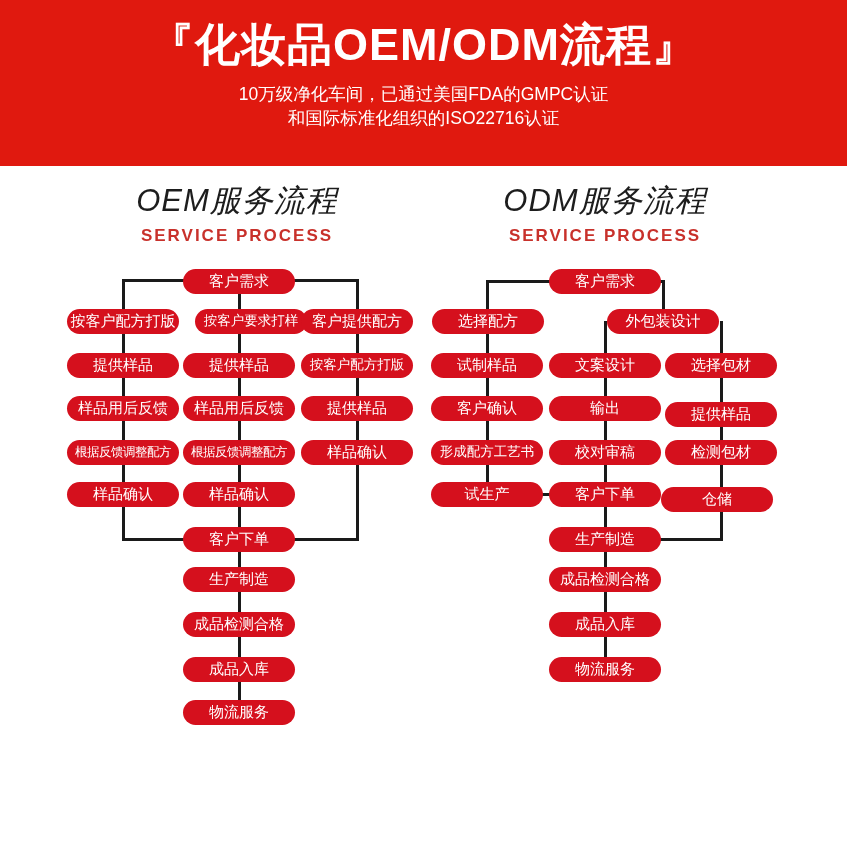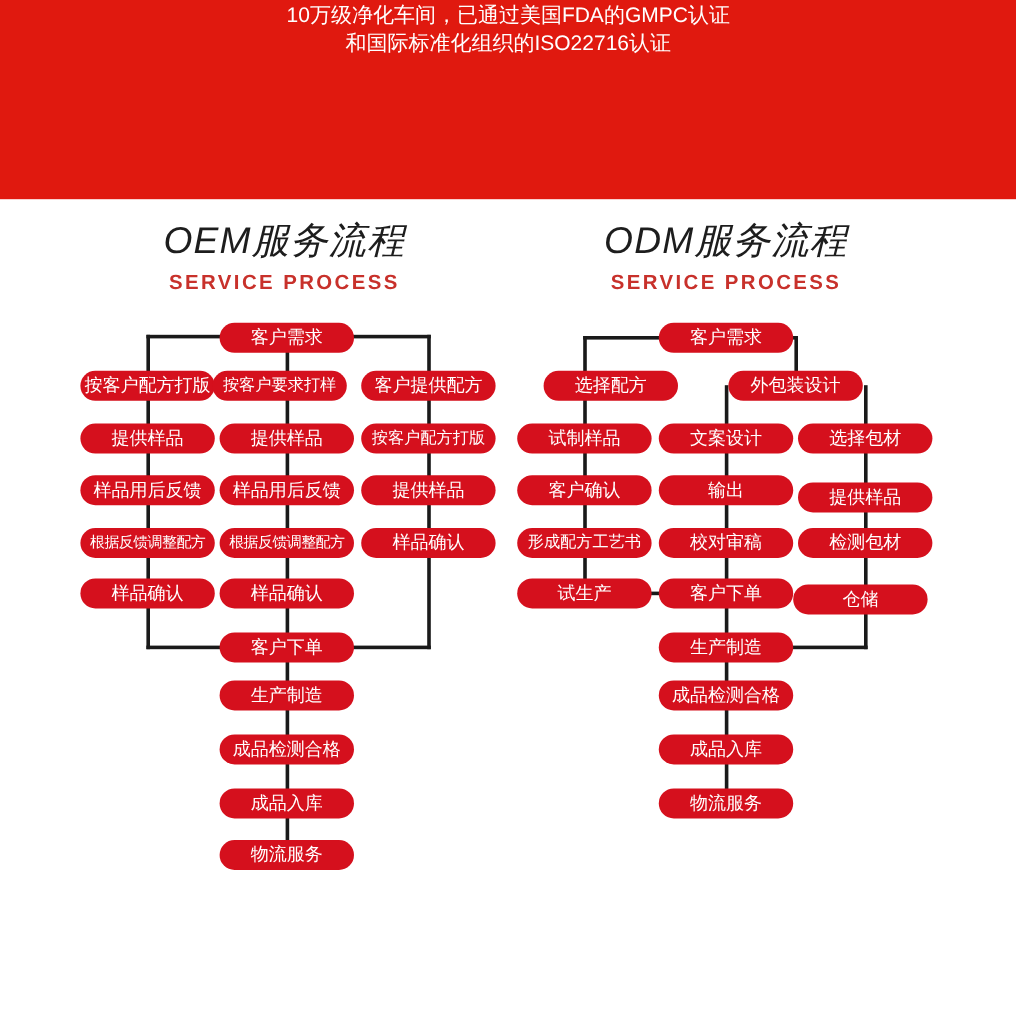--- a/index.html
+++ b/index.html
@@ -9,21 +9,21 @@
   }
   
   .header{
     position:absolute;left:0;top:0;width:847px;height:166px;
     background:var(--header-bg,#e0190f);text-align:center;color:var(--header-text,#fff);
   }
   .h-title{
     padding-top:20px;font-size:45px;font-weight:700;letter-spacing:1px;line-height:50px;
   }
   .h-sub{font-size:17.5px;line-height:24px;font-weight:500;}
-  .h-sub.first{margin-top:0;}
+  .h-sub.first{margin-top:12px;}
   
   .sec{position:absolute;top:180px;width:360px;text-align:center;}
   .sec-oem{left:57px;}
   .sec-odm{left:425px;}
   .sec-title{font-size:31px;font-weight:500;color:var(--sec-title,#1d1d1d);letter-spacing:1px;font-style:italic;}
   .sec-sub{margin-top:4px;font-size:17px;font-weight:700;letter-spacing:2px;color:var(--sec-sub,#c8312b);}
   
   #flow-layer{position:absolute;left:0;top:0;width:847px;height:847px;padding-left:44px;}
   .hline,.vline{position:absolute;background:var(--line,#1a1a1a);z-index:1;}
   .hline{height:3px;}
@@ -36,20 +36,21 @@
   }
   .pill.fs7{font-size:13.5px;}
   .pill.fs8{font-size:12.5px;letter-spacing:-0.5px;}
 </style>
 </head>
 <body>
 
 <div class="canvas">
 
   <div class="header">
+    <div class="h-title">『化妆品OEM/ODM流程』</div>
     <div class="h-sub first">10万级净化车间，已通过美国FDA的GMPC认证</div>
     <div class="h-sub">和国际标准化组织的ISO22716认证</div>
   </div>
 
   <div class="sec sec-oem">
     <div class="sec-title">OEM服务流程</div>
     <div class="sec-sub">SERVICE PROCESS</div>
   </div>
 
   <div class="sec sec-odm">
@@ -58,21 +59,21 @@
   </div>
 
   <div id="flow-layer">
       <div class="hline" style="left: 121.5px; top: 278.5px; width: 237px;"></div>
       <div class="hline" style="left: 121.5px; top: 537.5px; width: 237px;"></div>
       <div class="vline" style="left: 121.5px; top: 278.5px; height: 262px;"></div>
       <div class="vline" style="left: 355.5px; top: 278.5px; height: 262px;"></div>
       <div class="vline" style="left: 237.5px; top: 279.5px; height: 434px;"></div>
       <div class="pill" style="left: 183px; top: 268.5px;">客户需求</div>
       <div class="pill" style="left: 67px; top: 308.5px;">按客户配方打版</div>
-      <div class="pill fs7" style="left: 177px; top: 308.5px;">按客户要求打样</div>
+      <div class="pill fs7" style="left: 195px; top: 308.5px;">按客户要求打样</div>
       <div class="pill" style="left: 301px; top: 308.5px;">客户提供配方</div>
       <div class="pill" style="left: 67px; top: 352.5px;">提供样品</div>
       <div class="pill" style="left: 183px; top: 352.5px;">提供样品</div>
       <div class="pill fs7" style="left: 301px; top: 352.5px;">按客户配方打版</div>
       <div class="pill" style="left: 67px; top: 395.5px;">样品用后反馈</div>
       <div class="pill" style="left: 183px; top: 395.5px;">样品用后反馈</div>
       <div class="pill" style="left: 301px; top: 395.5px;">提供样品</div>
       <div class="pill fs8" style="left: 67px; top: 439.5px;">根据反馈调整配方</div>
       <div class="pill fs8" style="left: 183px; top: 439.5px;">根据反馈调整配方</div>
       <div class="pill" style="left: 301px; top: 439.5px;">样品确认</div>
@@ -84,21 +85,21 @@
       <div class="pill" style="left: 183px; top: 656.5px;">成品入库</div>
       <div class="pill" style="left: 183px; top: 699.5px;">物流服务</div>
       <div class="hline" style="left: 485.5px; top: 279.5px; width: 179px;"></div>
       <div class="hline" style="left: 485.5px; top: 492.5px; width: 121px;"></div>
       <div class="hline" style="left: 603.5px; top: 537.5px; width: 119px;"></div>
       <div class="vline" style="left: 485.5px; top: 279.5px; height: 216px;"></div>
       <div class="vline" style="left: 661.5px; top: 279.5px; height: 45px;"></div>
       <div class="vline" style="left: 603.5px; top: 320.5px; height: 350px;"></div>
       <div class="vline" style="left: 719.5px; top: 320.5px; height: 220px;"></div>
       <div class="pill" style="left: 549px; top: 268.5px;">客户需求</div>
-      <div class="pill" style="left: 453px; top: 308.5px;">选择配方</div>
+      <div class="pill" style="left: 432px; top: 308.5px;">选择配方</div>
       <div class="pill" style="left: 607px; top: 308.5px;">外包装设计</div>
       <div class="pill" style="left: 431px; top: 352.5px;">试制样品</div>
       <div class="pill" style="left: 549px; top: 352.5px;">文案设计</div>
       <div class="pill" style="left: 665px; top: 352.5px;">选择包材</div>
       <div class="pill" style="left: 431px; top: 395.5px;">客户确认</div>
       <div class="pill" style="left: 549px; top: 395.5px;">输出</div>
       <div class="pill" style="left: 665px; top: 401.5px;">提供样品</div>
       <div class="pill fs7" style="left: 431px; top: 439.5px;">形成配方工艺书</div>
       <div class="pill" style="left: 549px; top: 439.5px; font-family: Liberation Mono, monospace;">校对审稿</div>
       <div class="pill" style="left: 665px; top: 439.5px;">检测包材</div>

